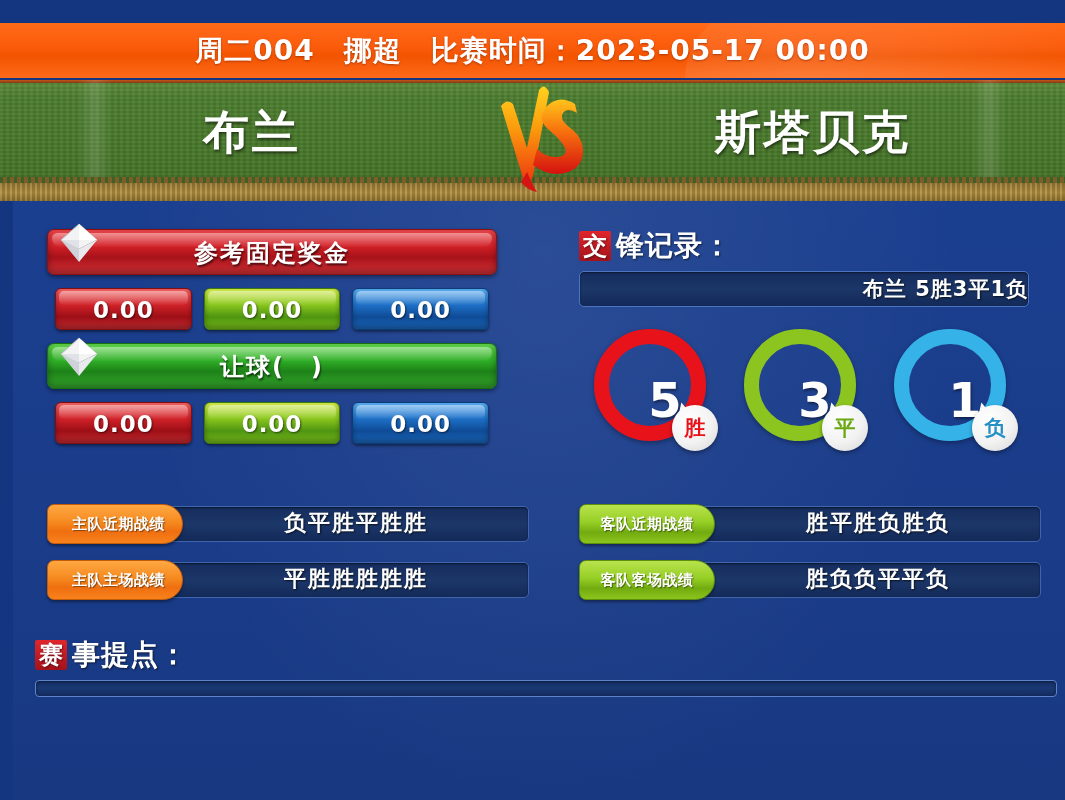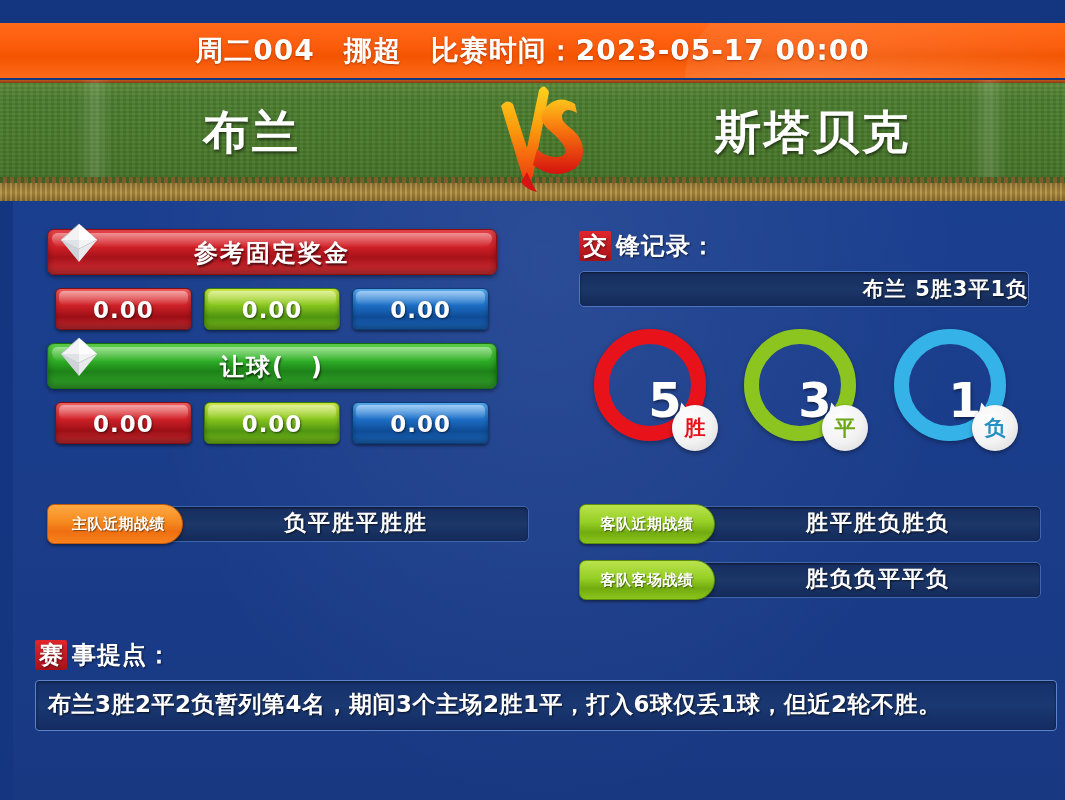--- a/index.html
+++ b/index.html
@@ -125,21 +125,21 @@
   .odd.c-blue   { background: linear-gradient(180deg,#57a9ee 0%,#1d6fc6 40%,#0f4b96 70%,#1a66ba 100%); border:1px solid #0b3c78; }
 
   
   .sec-head { display: flex; align-items: center; height: 34px; margin-bottom: 8px; }
   .sec-glyph {
     display: inline-block; background: linear-gradient(180deg,#e0262c,#a5121a);
     color: #fff; font-size: 24px; font-weight: bold; line-height: 30px;
     padding: 0 4px; border-radius: 2px; text-shadow: 1px 1px 2px rgba(0,0,0,.5);
   }
   .sec-rest {
-    color: #fff; font-size: 24px; font-weight: bold; margin-left: 5px;
+    color: #fff; font-size: 28px; font-weight: bold; margin-left: 5px;
     letter-spacing: 1px; text-shadow: 1px 1px 2px rgba(0,0,0,.6);
   }
 
   
   .darkbar {
     height: 36px; border-radius: 5px;
     background: linear-gradient(180deg,#152c5e 0%,#1b3668 50%,#132a59 100%);
     border: 1px solid #4c74c0; box-shadow: inset 0 1px 2px rgba(0,0,0,.5);
     line-height: 34px; text-align: right; color: #fff;
     font-size: 21px; font-weight: bold; letter-spacing: 1px;
@@ -322,20 +322,25 @@
         </div>
       </div>
     </div>
 
     <div class="forms-left">
       <div class="form-row">
         <div class="form-track"></div>
         <div class="form-pill orange">主队近期战绩</div>
         <div class="form-val">负平胜平胜胜</div>
       </div>
+      <div class="form-row">
+        <div class="form-track"></div>
+        <div class="form-pill orange">主队主场战绩</div>
+        <div class="form-val">平胜胜胜胜胜</div>
+      </div>
     </div>
 
     <div class="forms-right">
       <div class="form-row">
         <div class="form-track"></div>
         <div class="form-pill lime">客队近期战绩</div>
         <div class="form-val">胜平胜负胜负</div>
       </div>
       <div class="form-row">
         <div class="form-track"></div>
@@ -343,18 +348,17 @@
         <div class="form-val">胜负负平平负</div>
       </div>
     </div>
 
     <div class="analysis">
       <div class="sec-head">
         <span class="sec-glyph">赛</span>
         <span class="sec-rest">事提点：</span>
       </div>
       <div class="analysis-box">
-        <div class="analysis-line">布兰3胜2平2负暂列第4名，期间3个主场2胜1平，打入6球仅丢1球，但近2轮不胜。</div>
       </div>
     </div>
 
   </div>
 </div>
 
 </body></html>

